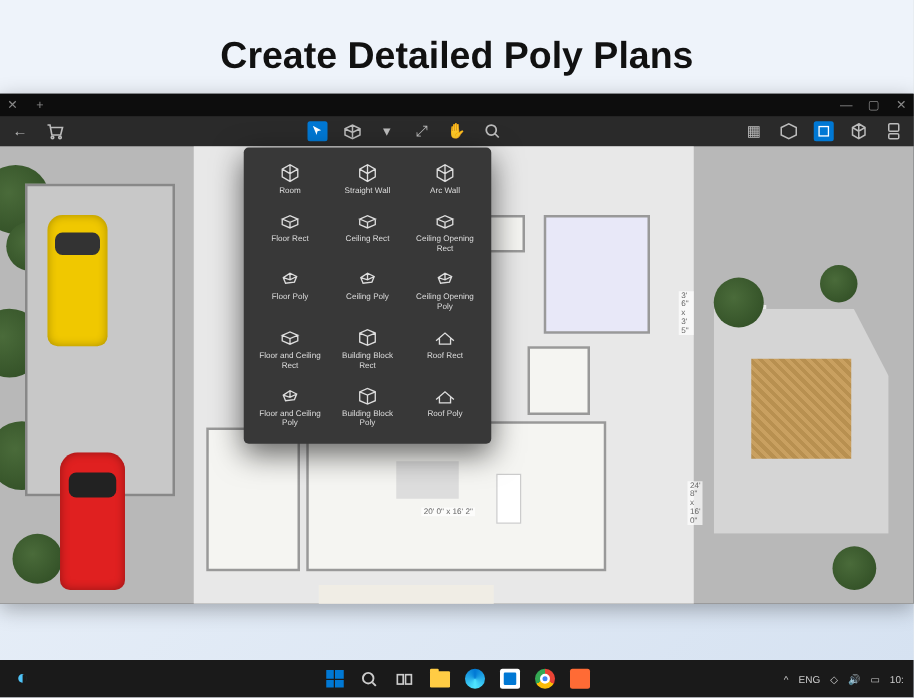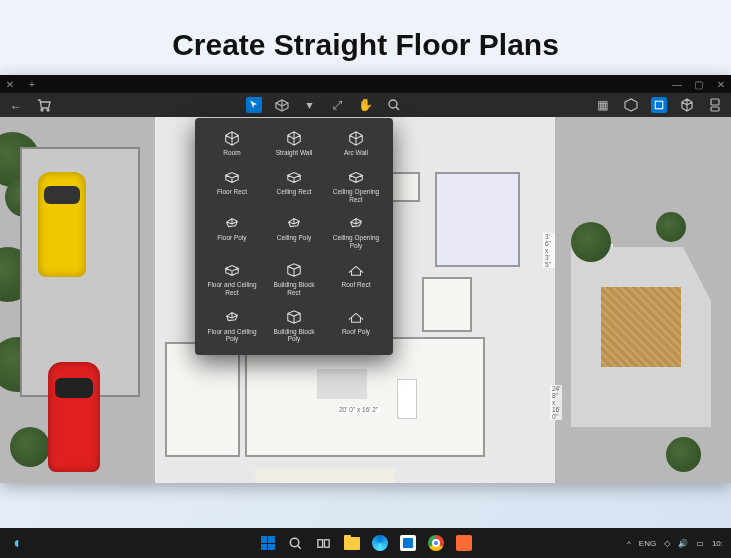--- a/index.html
+++ b/index.html
@@ -197,21 +197,21 @@
   background: linear-gradient(135deg, #dfe9f5 0%, #c5d6eb 100%);
   opacity: .6;
 }
 </style>
 </head>
 <body>
 
 <div class="blueprint-bg"></div>
 <div class="below-bg"></div>
 
-<div class="headline">Create Straight Floor Plans</div>
+<div class="headline">Create Detailed Poly Plans</div>
 
 <div class="app-window">
   <div class="titlebar">
     <div class="titlebar-left">
       <div class="ctl">✕</div>
       <div class="ctl">+</div>
     </div>
     <div class="titlebar-right">
       <div class="ctl">—</div>
       <div class="ctl">▢</div>

